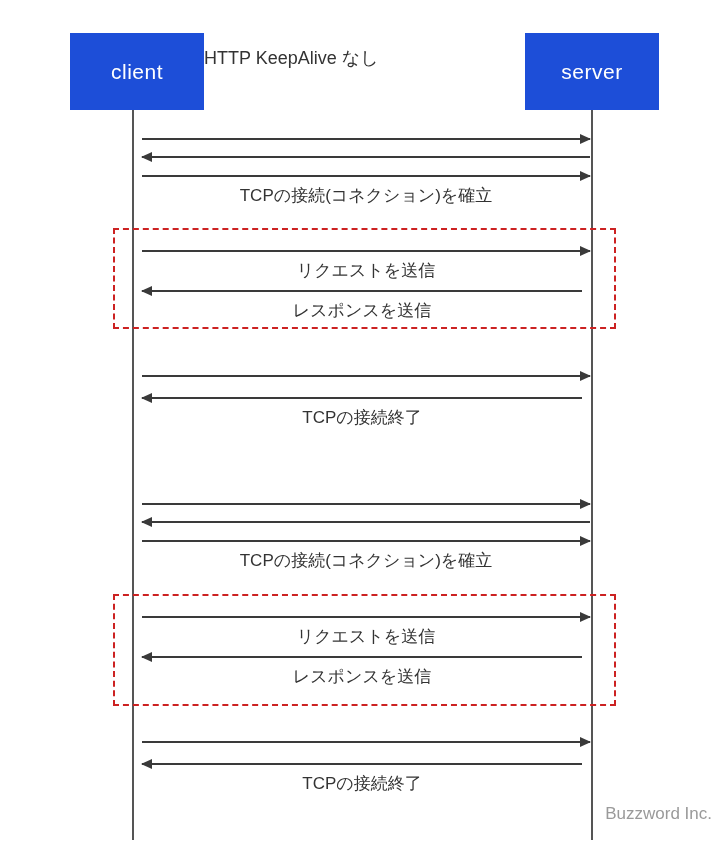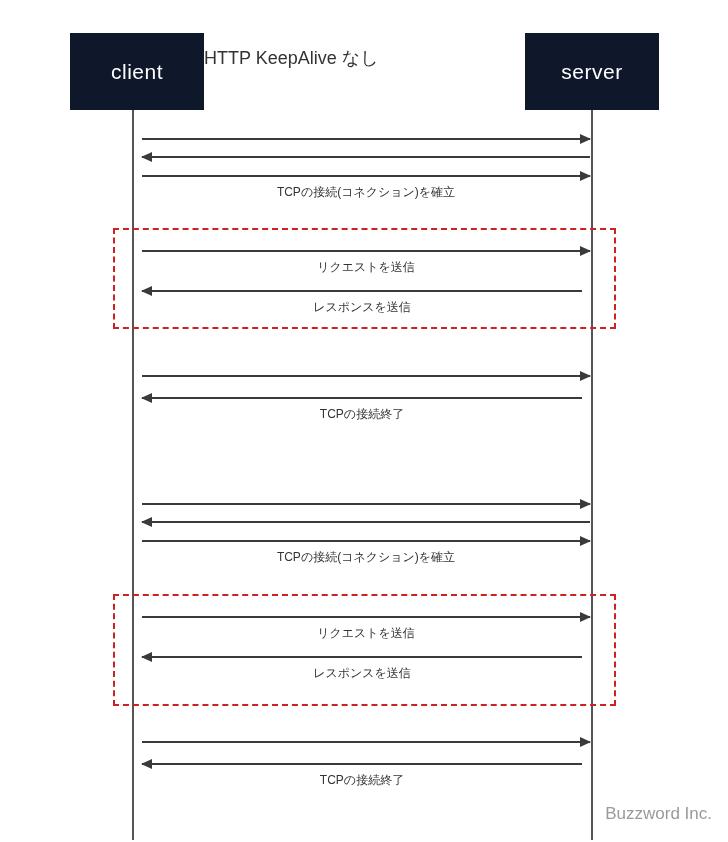--- a/index.html
+++ b/index.html
@@ -17,21 +17,21 @@
   }
   #diagram {
     position: absolute;
     left: 0;
     top: 0;
     width: 728px;
     height: 842px;
   }
   .node-box {
     position: absolute;
-    background: #0f172a;
+    background: #1d4ed8;
     color: #ffffff;
     display: flex;
     align-items: center;
     justify-content: center;
     font-size: 21px;
     letter-spacing: 0.5px;
   }
   #client-box {
     left: 70px;
     top: 33px;
@@ -89,21 +89,21 @@
     border-left: 11px solid #3a3a3a;
   }
   .arrow-left .arrow-head {
     left: -1px;
     border-right: 11px solid #3a3a3a;
   }
 
   .step-label {
     position: absolute;
     text-align: center;
-    font-size: 12px;
+    font-size: 17px;
     color: #333333;
     white-space: nowrap;
   }
 
   .highlight-box {
     position: absolute;
     border: 2px dashed #cc2222;
     box-sizing: border-box;
   }
 

